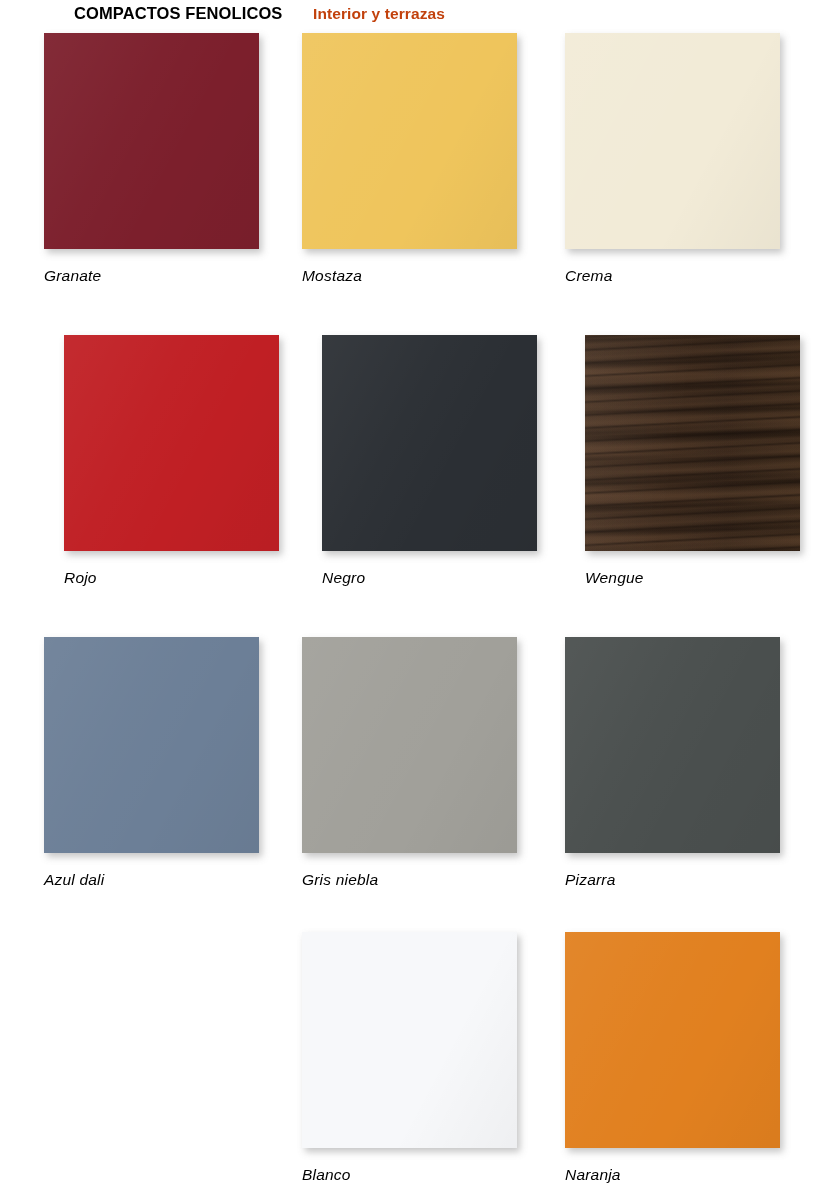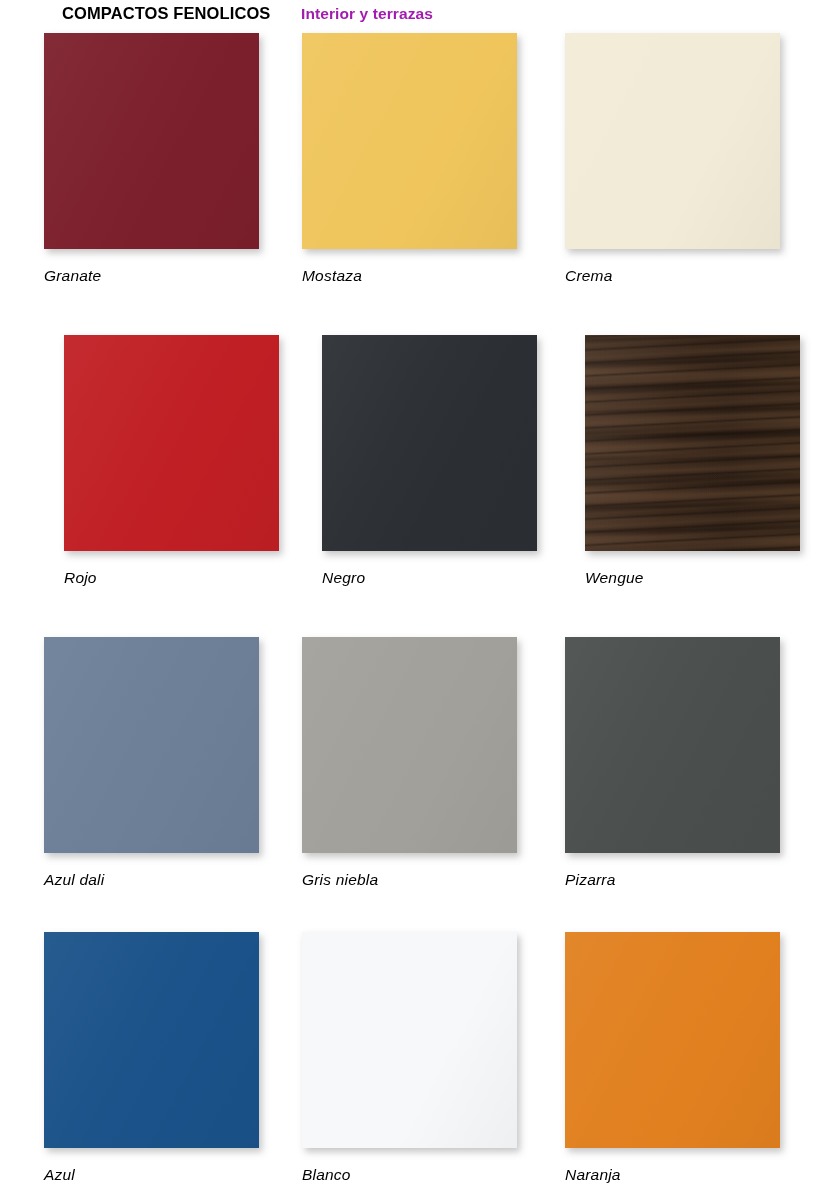--- a/index.html
+++ b/index.html
@@ -12,21 +12,21 @@
     height: 1200px;
     position: relative;
     overflow: hidden;
     font-family: "Liberation Sans", sans-serif;
     color: #000000;
   }
 
   
   .header {
     position: absolute;
-    left: 0;
+    left: 12px;
     top: 4px;
     width: 807px;
     height: 24px;
     white-space: nowrap;
   }
   .header-title {
     position: absolute;
     left: 62px;
     top: 0;
     font-size: 16.5px;
@@ -34,21 +34,21 @@
     letter-spacing: 0.1px;
     color: #000000;
   }
   .header-subtitle {
     position: absolute;
     left: 301px;
     top: 1px;
     font-size: 15.5px;
     font-weight: bold;
     letter-spacing: 0.1px;
-    color: #a21caf;
+    color: #c2410c;
   }
 
   
   .grid {
     position: absolute;
     left: 0;
     top: 0;
     width: 827px;
     height: 1200px;
   }
@@ -135,24 +135,20 @@
       <div class="label">Azul dali</div>
     </div>
     <div class="cell col-2 row-2">
       <div class="swatch" style="background-color: rgb(74, 79, 78);"></div>
       <div class="label">Pizarra</div>
     </div>
     <div class="cell col-1 row-2">
       <div class="swatch" style="background-color: rgb(161, 160, 154);"></div>
       <div class="label">Gris niebla</div>
     </div>
-    <div class="cell col-0 row-3">
-      <div class="swatch" style="background-color: rgb(26, 82, 137);"></div>
-      <div class="label">Azul</div>
-    </div>
     <div class="cell col-1 row-3">
       <div class="swatch" style="background-color: rgb(247, 248, 250);"></div>
       <div class="label">Blanco</div>
     </div>
     <div class="cell col-2 row-3">
       <div class="swatch" style="background-color: rgb(225, 128, 31);"></div>
       <div class="label">Naranja</div>
     </div>
   </div>
 

